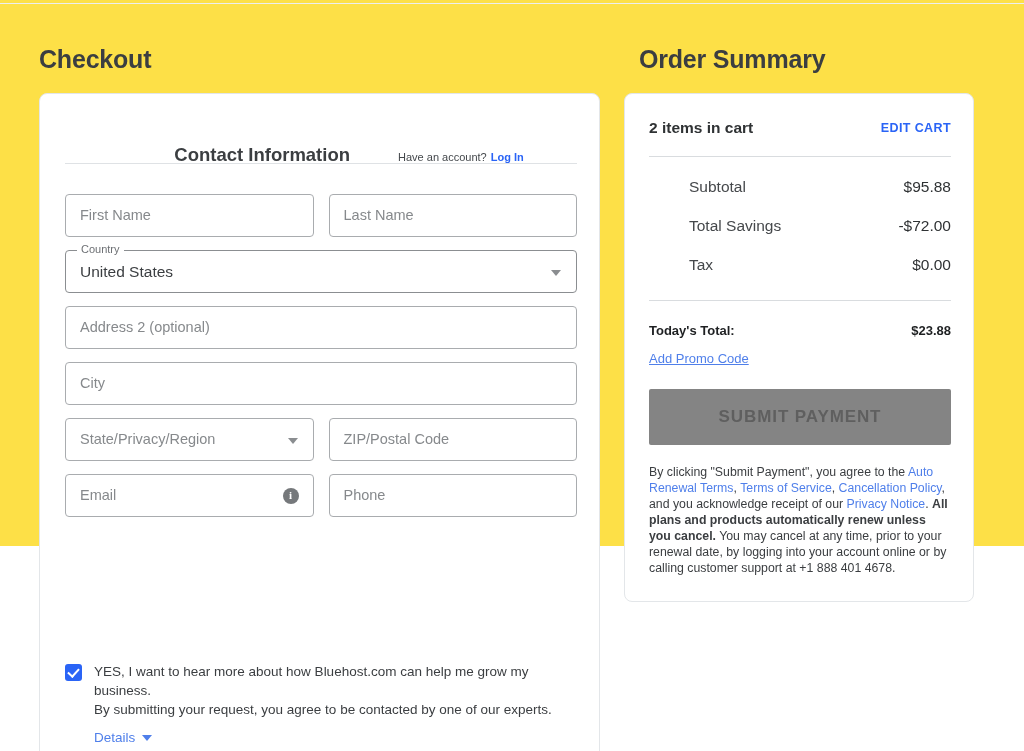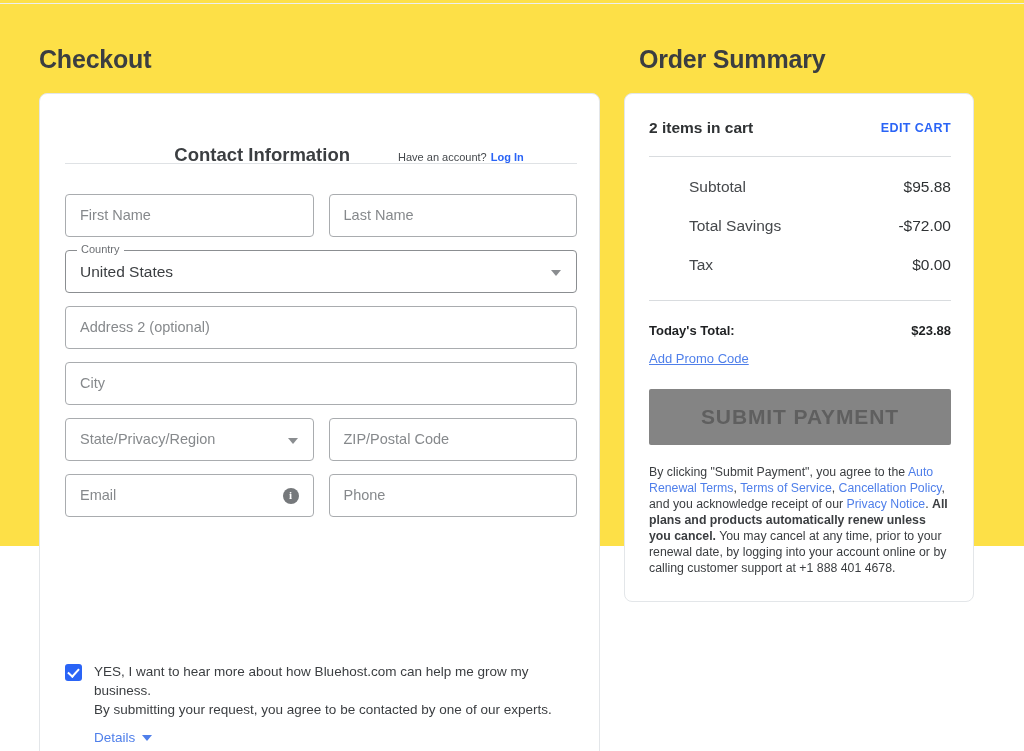--- a/index.html
+++ b/index.html
@@ -181,21 +181,21 @@
     font-size: 13px; color: #4f7fea;
     text-decoration: underline; cursor: pointer;
   }
   .submit-btn {
     margin-top: 22px;
     width: 302px; height: 56px;
     background: #848484;
     border: none; border-radius: 2px;
     color: #5f5f5f;
     font-family: "Liberation Sans", sans-serif;
-    font-size: 21px; font-weight: bold;
+    font-size: 17px; font-weight: bold;
     letter-spacing: 0.9px;
     cursor: default;
   }
   .legal {
     margin-top: 19px;
     font-size: 12.3px; line-height: 16px; color: #3b3e41;
   }
   .legal a { color: #4f7fea; text-decoration: none; cursor: pointer; }
   .legal b { font-weight: bold; }
 </style>

